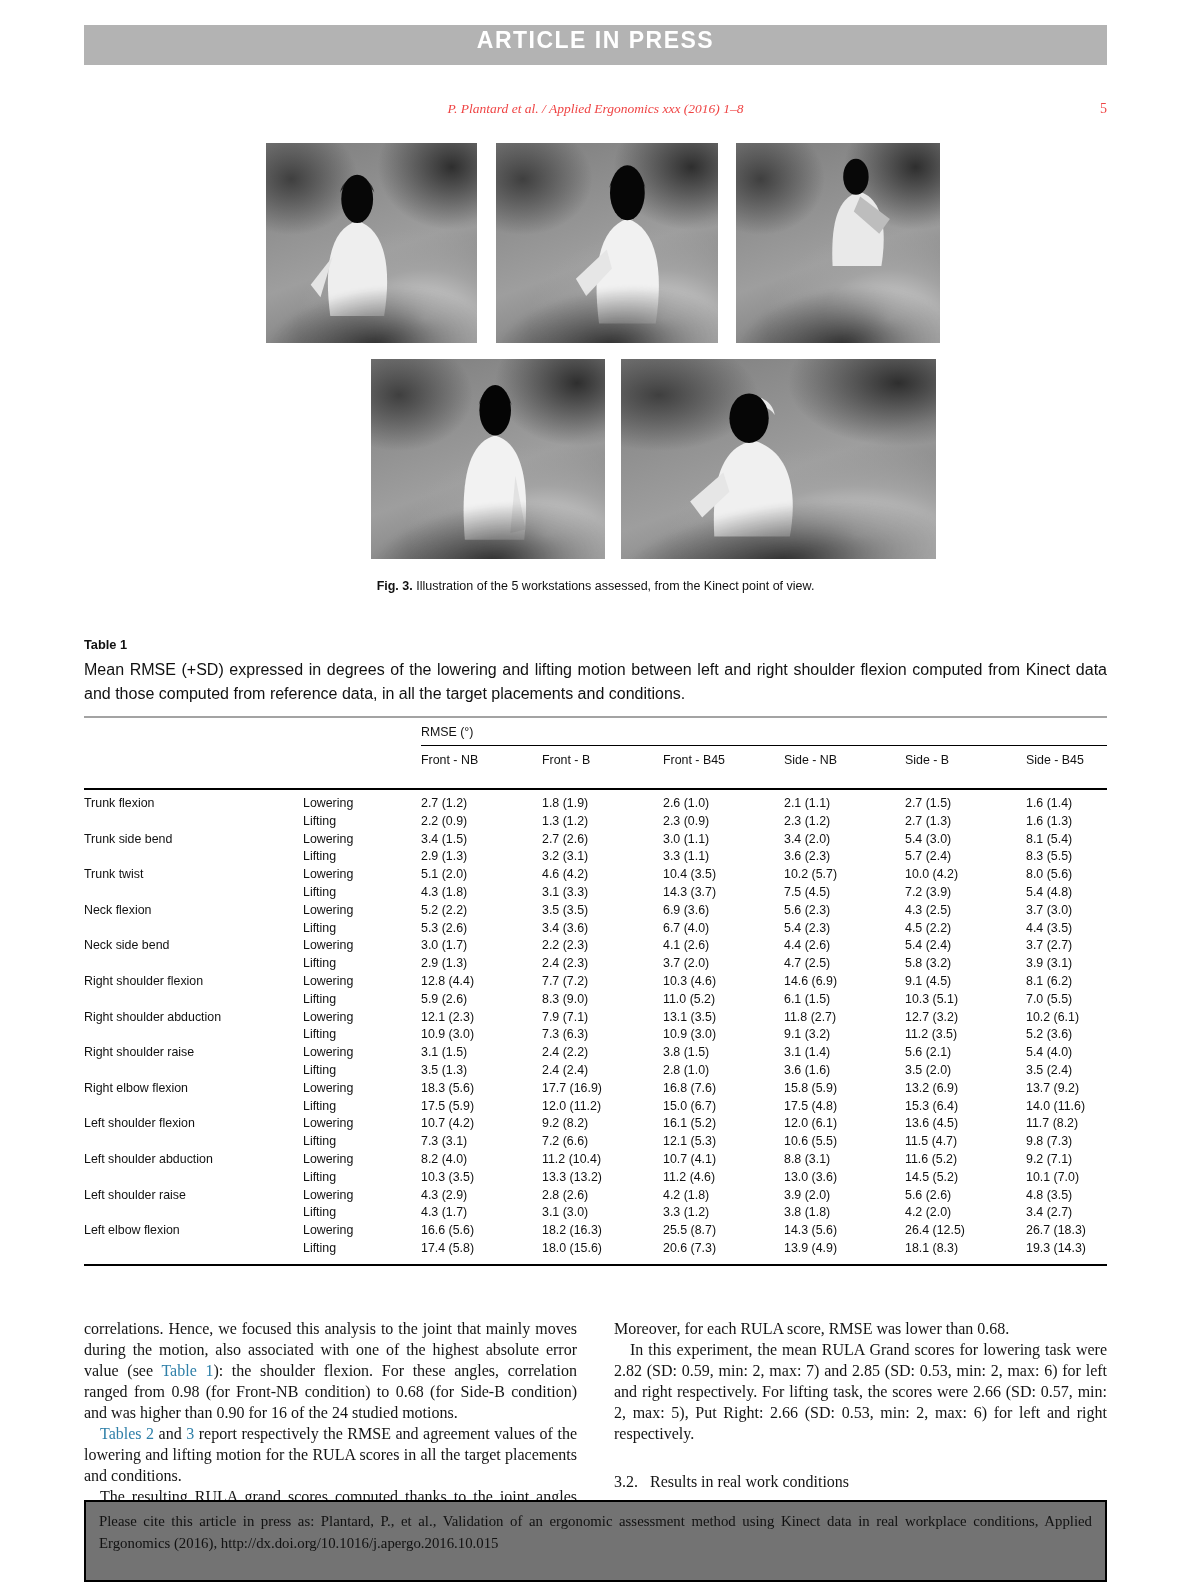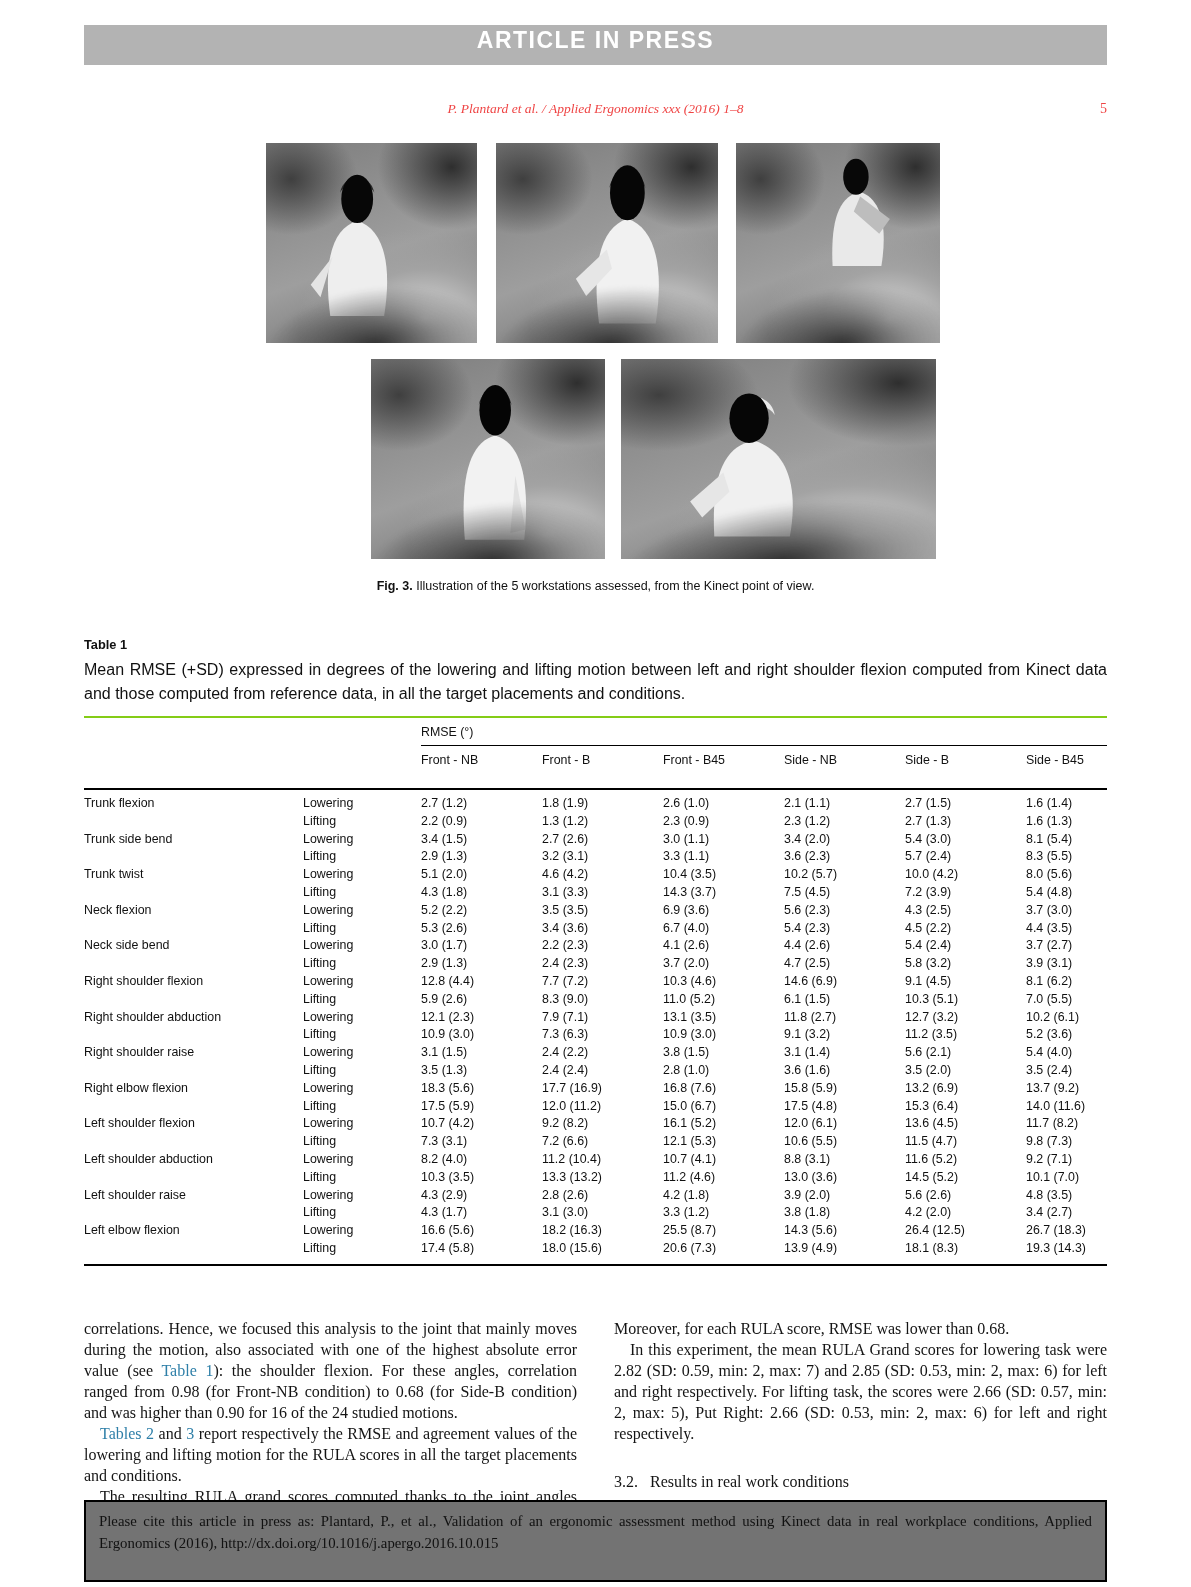--- a/index.html
+++ b/index.html
@@ -85,21 +85,21 @@
     width:100%;margin-top:10px;
     border-collapse:collapse;table-layout:fixed;
     font-family:"Liberation Sans", sans-serif;
     font-size:12.4px;
   }
   table.t1 col.cj{width:219px;}
   table.t1 col.cm{width:118px;}
   table.t1 col.cd{width:121px;}
   table.t1 col.cl{width:auto;}
   table.t1 td{padding:1px 2px 1px 0;vertical-align:top;text-align:left;white-space:nowrap;}
-  tr.unitrow td{border-top:2px solid #84cc16;padding-top:7px;padding-bottom:6px;}
+  tr.unitrow td{border-top:2px solid #a3a3a3;padding-top:7px;padding-bottom:6px;}
   tr.unitrow td.unitcell{border-bottom:1px solid #000;}
   tr.colsrow td{padding-top:7px;padding-bottom:21px;border-bottom:2px solid #000;}
   tbody.t1body tr:first-child td{padding-top:6px;}
   tbody.t1body tr:last-child td{border-bottom:2px solid #000;padding-bottom:7px;}
   tbody.t1body td{height:15.8px;}
   
   .cols{display:flex;gap:37px;margin-top:52px;}
   .col{flex:1;min-width:0;
     font-size:16px;line-height:1.315;text-align:justify;color:#141414;}
   .col p{margin:0;}

